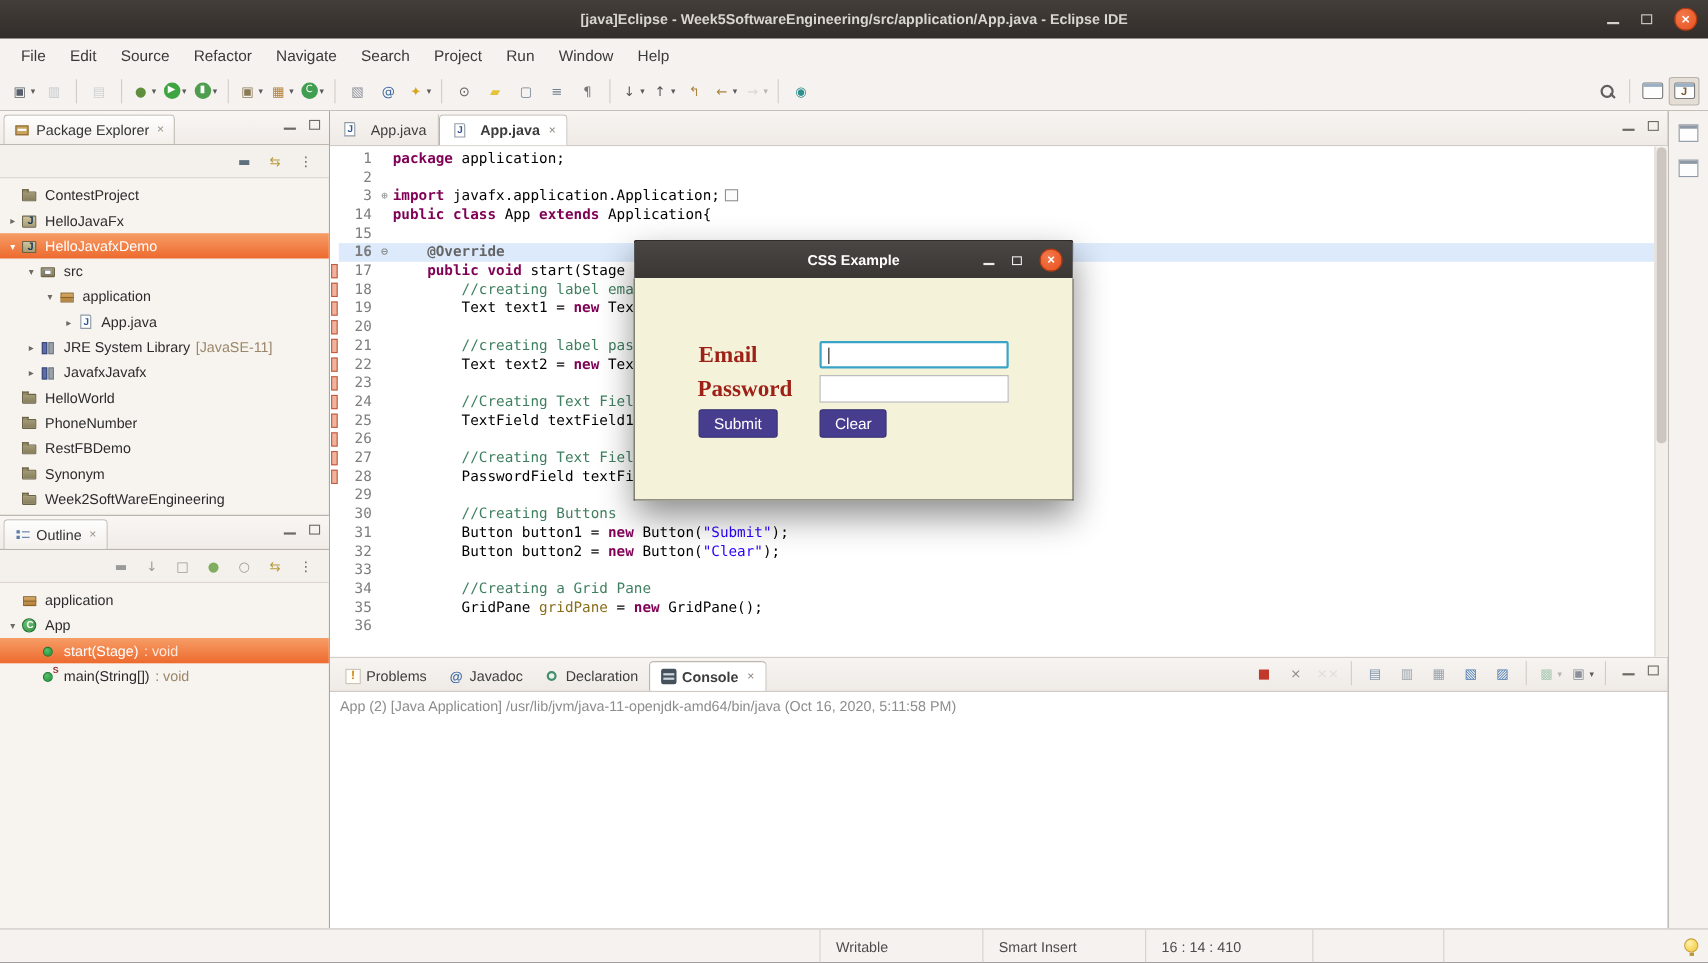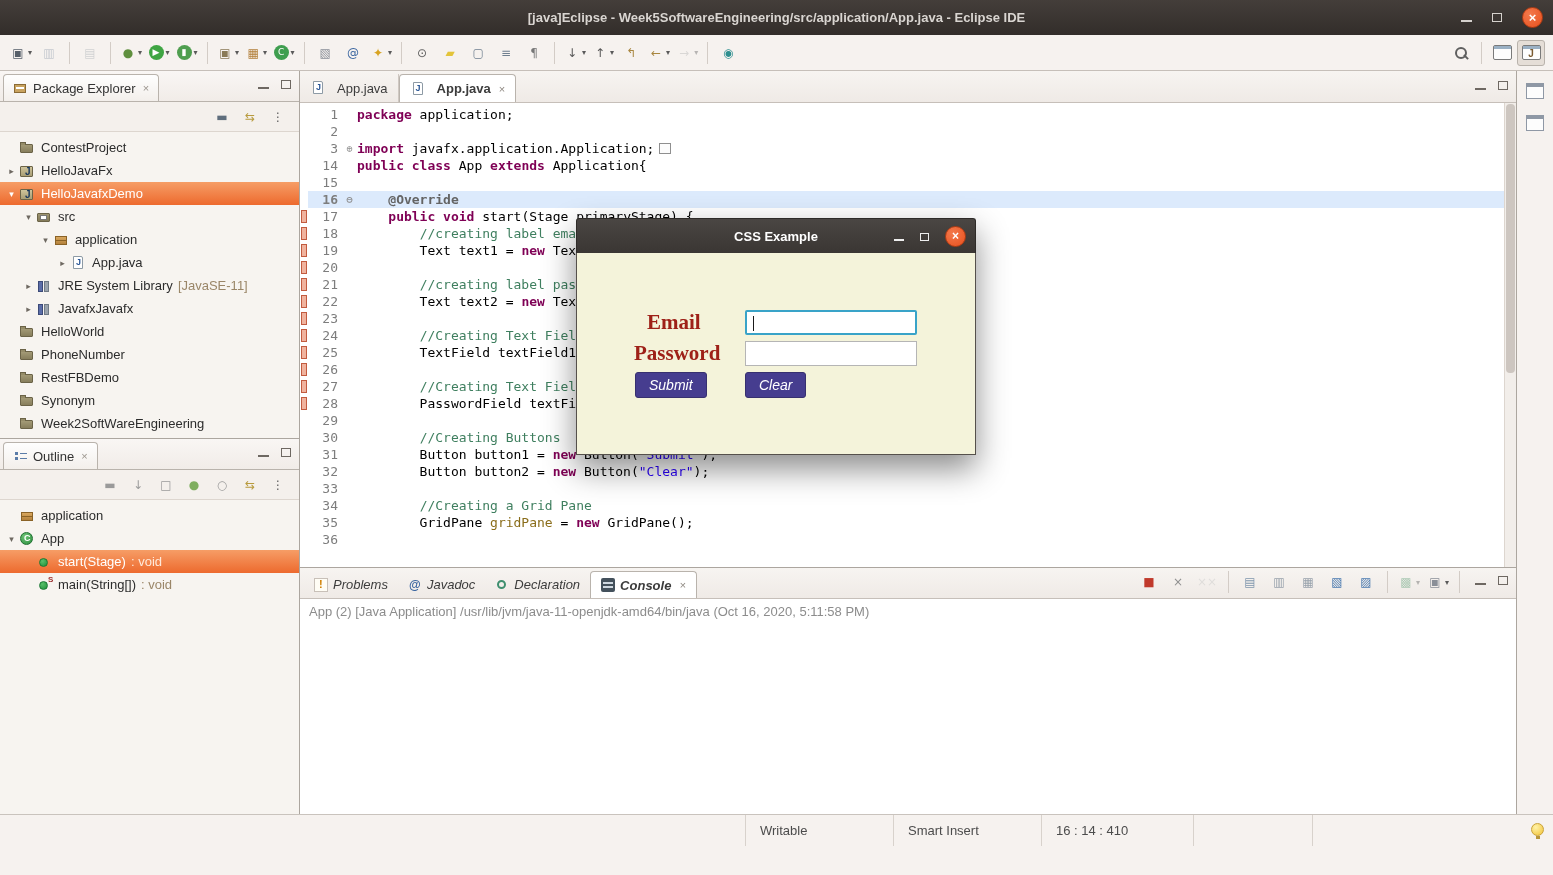--- a/index.html
+++ b/index.html
@@ -129,21 +129,21 @@
   .a{color:#646464;}
   .f{color:#8a6d1a;}
   .vscroll{width:11px;background:#f2eeea;border-left:1px solid #ddd6cf;position:relative;flex:none;}
   .thumb{position:absolute;left:1px;right:1px;top:1px;height:58%;background:#cdc6c0;border-radius:4px;}
 
   
   .console-area{flex:1;display:flex;flex-direction:column;background:#fff;min-height:0;}
   .ctabs{height:30px;background:linear-gradient(#f7f4f1,#efeae6);border-bottom:1px solid #c6bfb9;display:flex;
          align-items:flex-end;justify-content:space-between;padding-right:8px;flex:none;}
   .ctab-list{display:flex;align-items:flex-end;height:100%;padding-left:4px;}
-  .ctab{height:27px;display:flex;align-items:center;gap:5px;padding:0 10px;font-size:13px;color:#3c3c3c;box-sizing:border-box;font-style:italic;}
+  .ctab{height:27px;display:flex;align-items:center;gap:5px;padding:0 10px;font-size:13px;color:#3c3c3c;box-sizing:border-box;}
   .ctab.active{background:#fff;border:1px solid #b9b3ac;border-bottom:none;border-radius:4px 4px 0 0;font-weight:bold;}
   .c-icons{display:flex;align-items:center;gap:3px;padding-bottom:4px;}
   .cti{width:14px;height:14px;position:relative;display:inline-block;}
   .cti-problems{border:1px solid #c8c0b8;background:#fffdf5;box-sizing:border-box;}
   .cti-problems::before{content:"!";position:absolute;left:4px;top:-1px;font:bold 11px "Liberation Sans",sans-serif;color:#d07f00;}
   .cti-javadoc::before{content:"@";position:absolute;left:1px;top:0;font:bold 12px "Liberation Sans",sans-serif;color:#3b66a0;}
   .cti-declaration::before{content:"";position:absolute;left:2px;top:2px;width:9px;height:9px;border:2px solid #3f8f6f;border-radius:50%;box-sizing:border-box;}
   .cti-console{background:#44515c;border-radius:2px;}
   .cti-console::before{content:"";position:absolute;left:2px;top:4px;right:2px;height:2px;background:#cfd8e0;box-shadow:0 4px 0 #cfd8e0;}
   .console-header{padding:5px 9px;font-size:13px;color:#8c8c8c;background:#fff;flex:none;}
@@ -171,47 +171,59 @@
                 justify-content:center;position:relative;color:#fff;font-weight:bold;font-size:13px;
                 border:1px solid #2e2b28;border-bottom:none;border-radius:3px 3px 0 0;box-sizing:border-box;}
   .dlg-controls{position:absolute;right:9px;top:0;bottom:0;display:flex;align-items:center;gap:16px;}
   .dmin{display:inline-block;width:10px;height:2px;background:#eee;}
   .dmax{display:inline-block;width:9px;height:8px;border:1px solid #eee;box-sizing:border-box;}
   .dlg-close{width:21px;height:21px;border-radius:50%;background:radial-gradient(circle at 35% 32%,#f3794c,#e8501d);
              border:1px solid #b23c13;color:#fff;font-size:12px;font-weight:bold;display:flex;align-items:center;
              justify-content:center;box-sizing:border-box;}
   .dlg-body{position:relative;height:202px;background:#f4f3da;border:1px solid #55504b;border-top:none;box-sizing:border-box;}
   .dlg-label{position:absolute;font-family:"Liberation Serif",serif;font-weight:bold;font-size:21px;color:#9e2118;}
-  .lbl-email{left:58px;top:57px;margin-left:12px;}
+  .lbl-email{left:58px;top:57px;}
   .lbl-password{left:57px;top:88px;}
   .fld{position:absolute;width:172px;height:25px;background:#fff;box-sizing:border-box;}
   .fld input{width:100%;height:100%;border:none;outline:none;background:transparent;font-size:13px;
              padding:0 5px;box-sizing:border-box;font-family:"Liberation Sans",sans-serif;}
   .fld-email{left:168px;top:57px;border:2px solid #39a3c8;border-radius:2px;}
   .fld-password{left:168px;top:88px;border:1px solid #b5b5b5;}
   .caret{position:absolute;left:6px;top:4px;width:1px;height:15px;background:#1a1a1a;}
   .dlg-btn{position:absolute;height:26px;background:#463d8f;color:#fff;font-size:14px;border:1px solid #37306f;
-           border-radius:3px;padding:0 13px;display:flex;align-items:center;font-family:"Liberation Sans",sans-serif;font-style:italic;}
+           border-radius:3px;padding:0 13px;display:flex;align-items:center;font-family:"Liberation Sans",sans-serif;}
   .btn-submit{left:58px;top:119px;}
   .btn-clear{left:168px;top:119px;}
 </style>
 </head>
 <body>
 
 <div class="window">
 
   <div class="titlebar">
     <div class="tb-title">[java]Eclipse - Week5SoftwareEngineering/src/application/App.java - Eclipse IDE</div>
     <div class="tb-controls">
       <span><span class="tminbar"></span></span>
       <span><span class="tmaxbox"></span></span>
       <span class="tbc-close">×</span>
     </div>
   </div>
 
+  <div class="menubar">
+      <span class="menu-item">File</span>
+      <span class="menu-item">Edit</span>
+      <span class="menu-item">Source</span>
+      <span class="menu-item">Refactor</span>
+      <span class="menu-item">Navigate</span>
+      <span class="menu-item">Search</span>
+      <span class="menu-item">Project</span>
+      <span class="menu-item">Run</span>
+      <span class="menu-item">Window</span>
+      <span class="menu-item">Help</span>
+    </div>
 
   <div class="toolbar">
     <div class="tb-left">
         <span class="tb-btn">
           <span class="tbicon" style="color: rgb(87, 96, 106);">▣</span>
           <span class="dd">▾</span>
         </span>
         <span class="tb-btn disabled">
           <span class="tbicon" style="color: rgb(125, 139, 160);">▥</span>
         </span>

